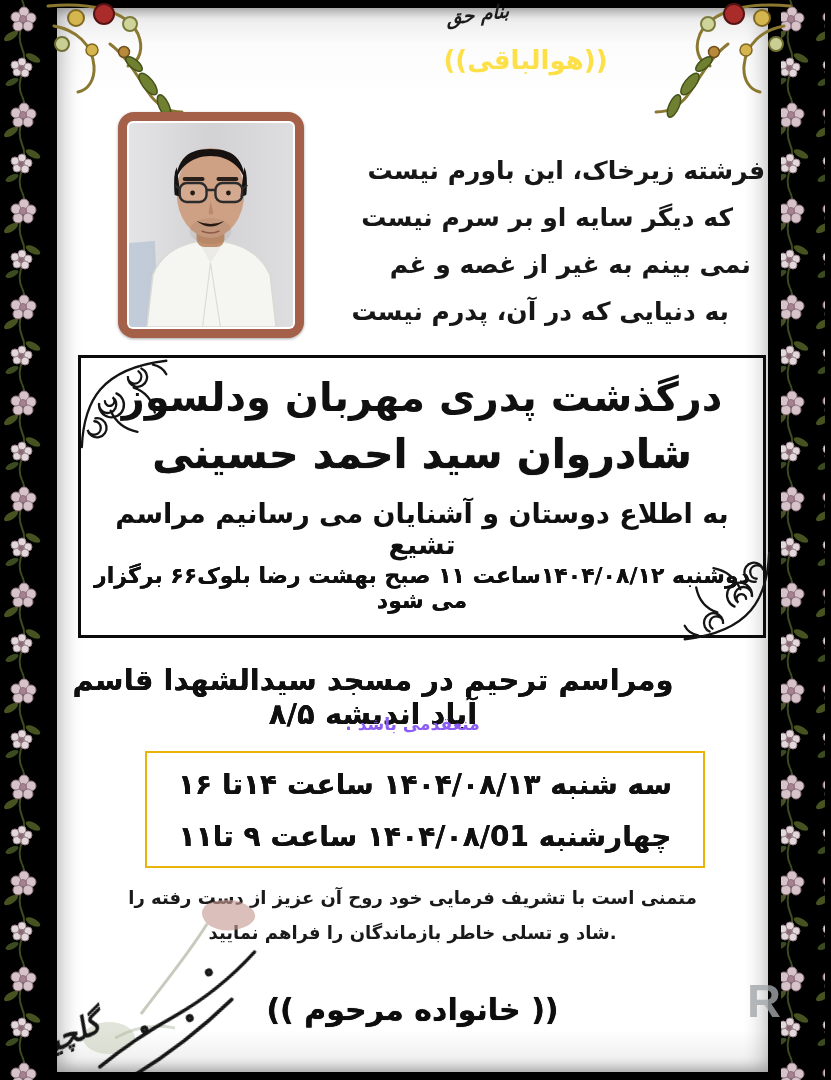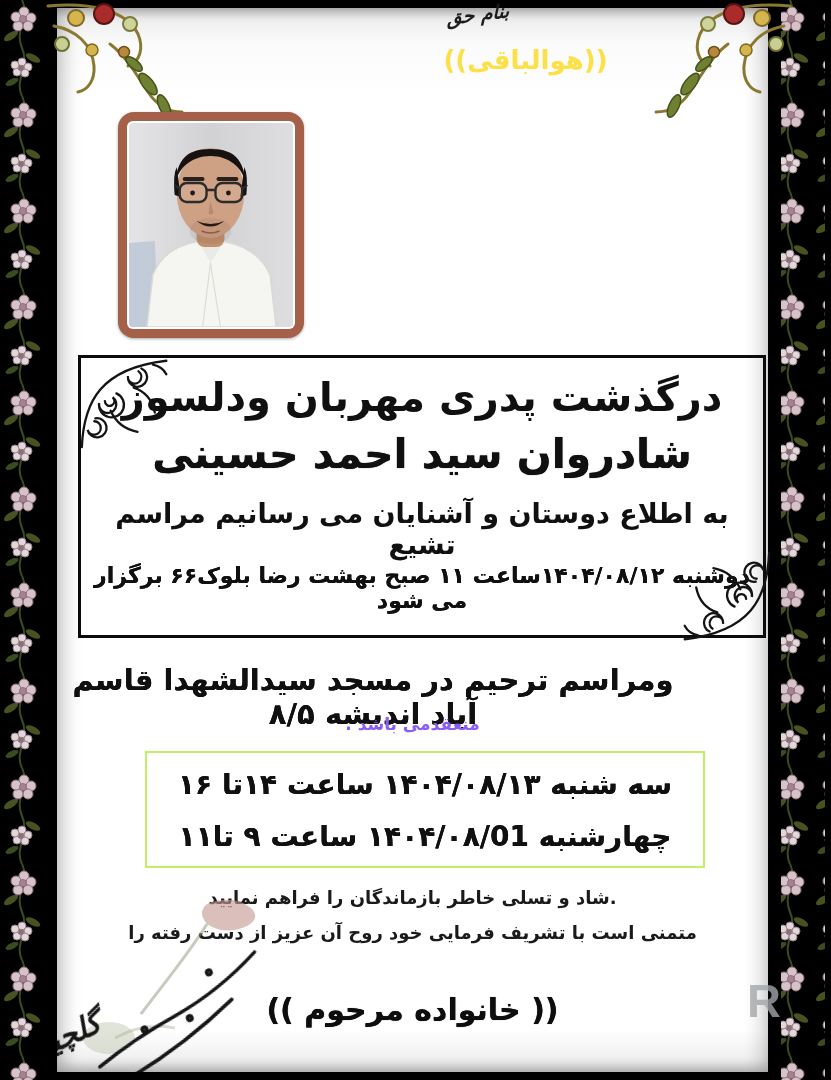--- a/index.html
+++ b/index.html
@@ -65,21 +65,21 @@
   .mosque{
     position:absolute;left:57px;top:663px;width:632px;z-index:6;text-align:center;direction:rtl;
     font-size:29px;font-weight:bold;color:#101010;text-shadow:0 0 .6px #000;
   }
   .continuation{
     position:absolute;left:57px;top:714px;width:711px;z-index:6;text-align:center;direction:rtl;
     font-size:17px;font-weight:bold;color:#8b5cf6;
   }
   .box2{
     position:absolute;left:145px;top:751px;width:560px;height:117px;z-index:6;
-    border:2px solid #bef264;box-sizing:border-box;text-align:center;direction:rtl;color:#101010;
+    border:2px solid #eab308;box-sizing:border-box;text-align:center;direction:rtl;color:#101010;
     font-size:28px;font-weight:bold;line-height:52px;padding-top:6px;text-shadow:0 0 .6px #000;
   }
   
   .closing{
     position:absolute;left:57px;top:880px;width:711px;z-index:6;text-align:center;direction:rtl;
     font-size:18px;font-weight:bold;color:#1a1a1a;line-height:35px;
   }
   .family{
     position:absolute;left:57px;top:992px;width:711px;z-index:7;text-align:center;direction:rtl;
     font-size:30px;font-weight:bold;color:#0d0d0d;text-shadow:0 0 .7px #000;
@@ -205,20 +205,26 @@
         <circle cx="64" cy="70" r="2.4" fill="#241a12"></circle>
           <circle cx="100" cy="70" r="2.4" fill="#241a12"></circle>
         <path d="M82,78 L80,90 Q82,93 85,90 Z" fill="#b98a6d"></path>
         <path d="M68,98 Q82,104 96,98 Q82,109 68,98 Z" fill="#241a12"></path>
         <path d="M73,108 Q82,112 91,108" stroke="#96604c" stroke-width="1.6" fill="none"></path>
         <ellipse cx="82" cy="108" rx="21" ry="13" fill="rgba(60,40,30,.08)"></ellipse>
       </svg>
     </div>
   </div>
 
+  <div class="poem">
+    <div class="l1">فرشته زیرخاک، این باورم نیست</div>
+    <div class="l2">که دیگر سایه او بر سرم نیست</div>
+    <div class="l3">نمی بینم به غیر از غصه و غم</div>
+    <div class="l4">به دنیایی که در آن، پدرم نیست</div>
+  </div>
 
   <div class="box1">
     <svg class="orn orn-tl" viewBox="0 0 100 100">
       <g fill="none" stroke="#141414" stroke-width="2.4" stroke-linecap="round">
         <path d="M4,96 C6,48 24,14 92,6"></path>
         <path d="M40,40 a13,13 0 1,1 -18,10 a9,9 0 1,0 14,-6 a5,5 0 1,1 -8,4"></path>
         <path d="M66,14 a10,10 0 1,1 -14,8 a7,7 0 1,0 11,-5"></path>
         <path d="M18,66 a10,10 0 1,1 -8,12 a7,7 0 1,0 7,-9"></path>
         <path d="M58,34 q18,6 22,26"></path>
         <path d="M34,58 q8,18 28,22"></path>
@@ -243,22 +249,22 @@
   </div>
 
   <div class="mosque">ومراسم ترحیم در مسجد سیدالشهدا  قاسم آباد اندیشه ۸/۵</div>
   <div class="continuation">منعقدمی باشد .</div>
   <div class="box2">
     <div>سه شنبه ۱۴۰۴/۰۸/۱۳ ساعت ۱۴تا ۱۶</div>
     <div>چهارشنبه ۱۴۰۴/۰۸/01 ساعت ۹ تا۱۱</div>
   </div>
 
   <div class="closing">
+    <div>متمنی است با تشریف فرمایی خود روح آن عزیز از دست رفته را</div>
     <div>.شاد و تسلی خاطر بازماندگان را فراهم نمایید</div>
-    <div>متمنی است با تشریف فرمایی خود روح آن عزیز از دست رفته را</div>
   </div>
 
   <svg class="sig" viewBox="0 0 272 186">
     <g opacity=".85">
       <path d="M150,18 q26,-10 44,4 q10,10 -4,18 q-22,10 -40,-2 q-10,-12 0,-20z" fill="#c49a92" opacity=".75"></path>
       <path d="M150,38 C130,70 108,96 84,128" stroke="#8e977f" stroke-width="3" fill="none" opacity=".6"></path>
       <ellipse cx="52" cy="152" rx="26" ry="16" fill="#b9c2a6" opacity=".5"></ellipse>
       <path d="M58,152 q30,-16 60,-10" stroke="#9aa388" stroke-width="3" fill="none" opacity=".45"></path>
     </g>
     <g transform="rotate(-24 136 100)">

